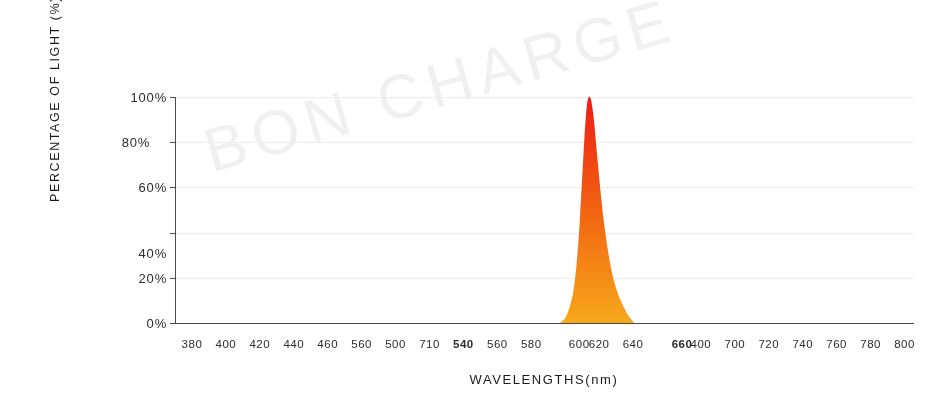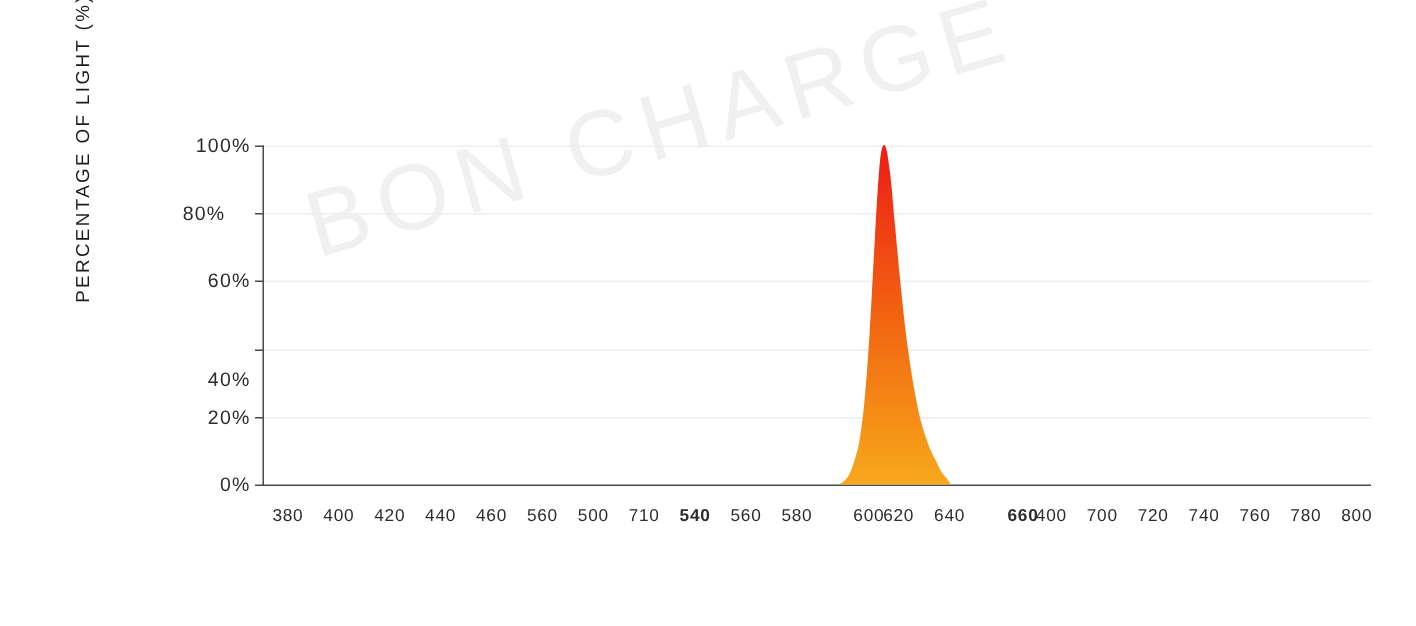--- a/index.html
+++ b/index.html
@@ -212,14 +212,15 @@
       <div class="x-label" style="left: 458.069px;">640</div>
       <div class="x-label" style="left: 507px; font-weight: bold;">660</div>
       <div class="x-label" style="left: 525.931px;">400</div>
       <div class="x-label" style="left: 559.862px;">700</div>
       <div class="x-label" style="left: 593.793px;">720</div>
       <div class="x-label" style="left: 627.724px;">740</div>
       <div class="x-label" style="left: 661.655px;">760</div>
       <div class="x-label" style="left: 695.586px;">780</div>
       <div class="x-label" style="left: 729.517px;">800</div>
     </div>
+  <div id="x-axis-title">WAVELENGTHS(nm)</div>
 
 </div>
 
 </body></html>

